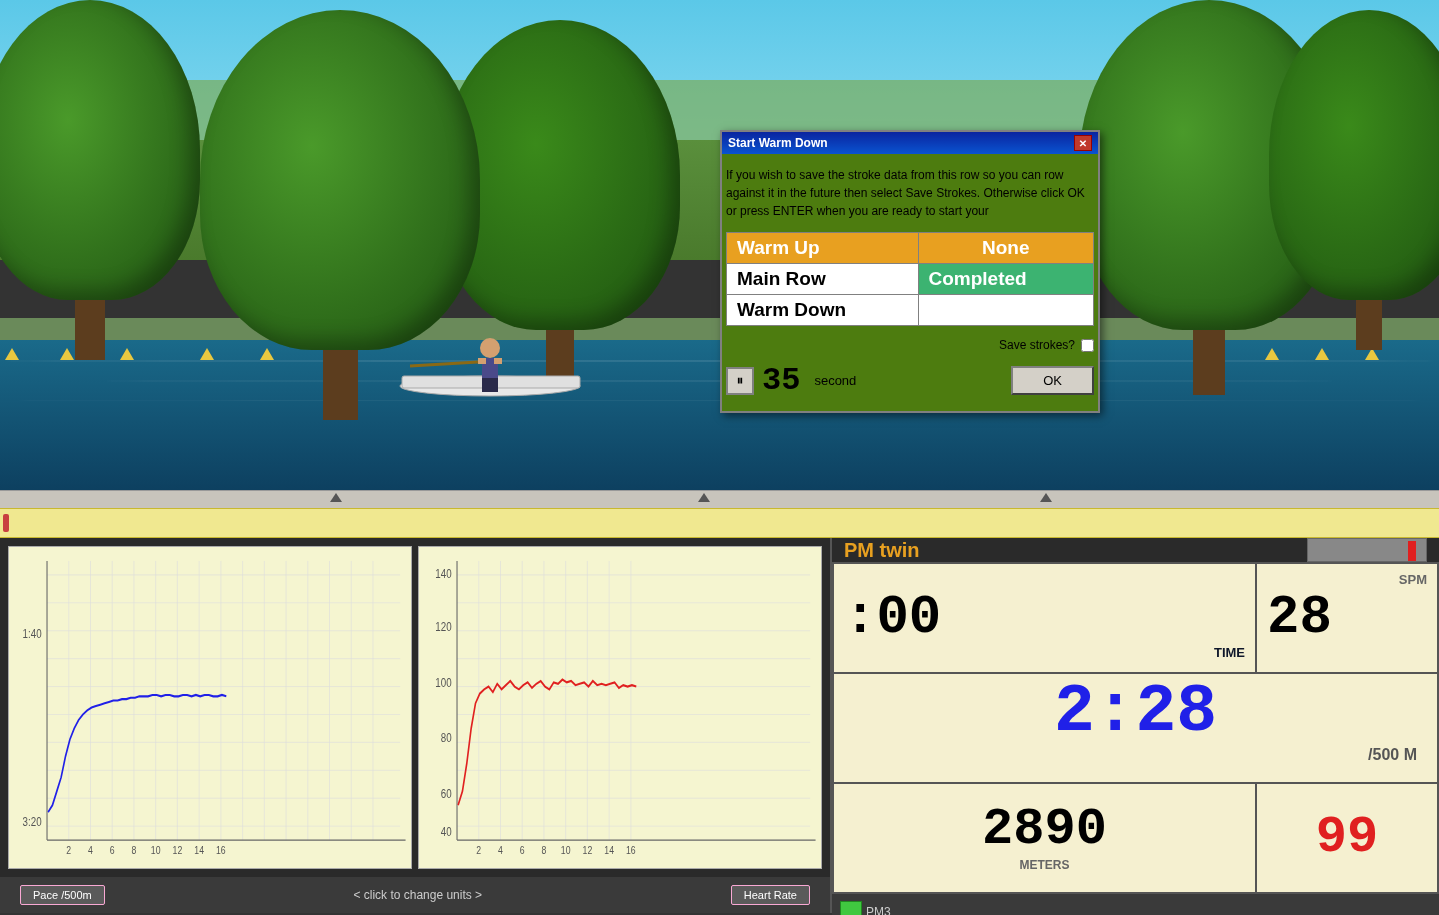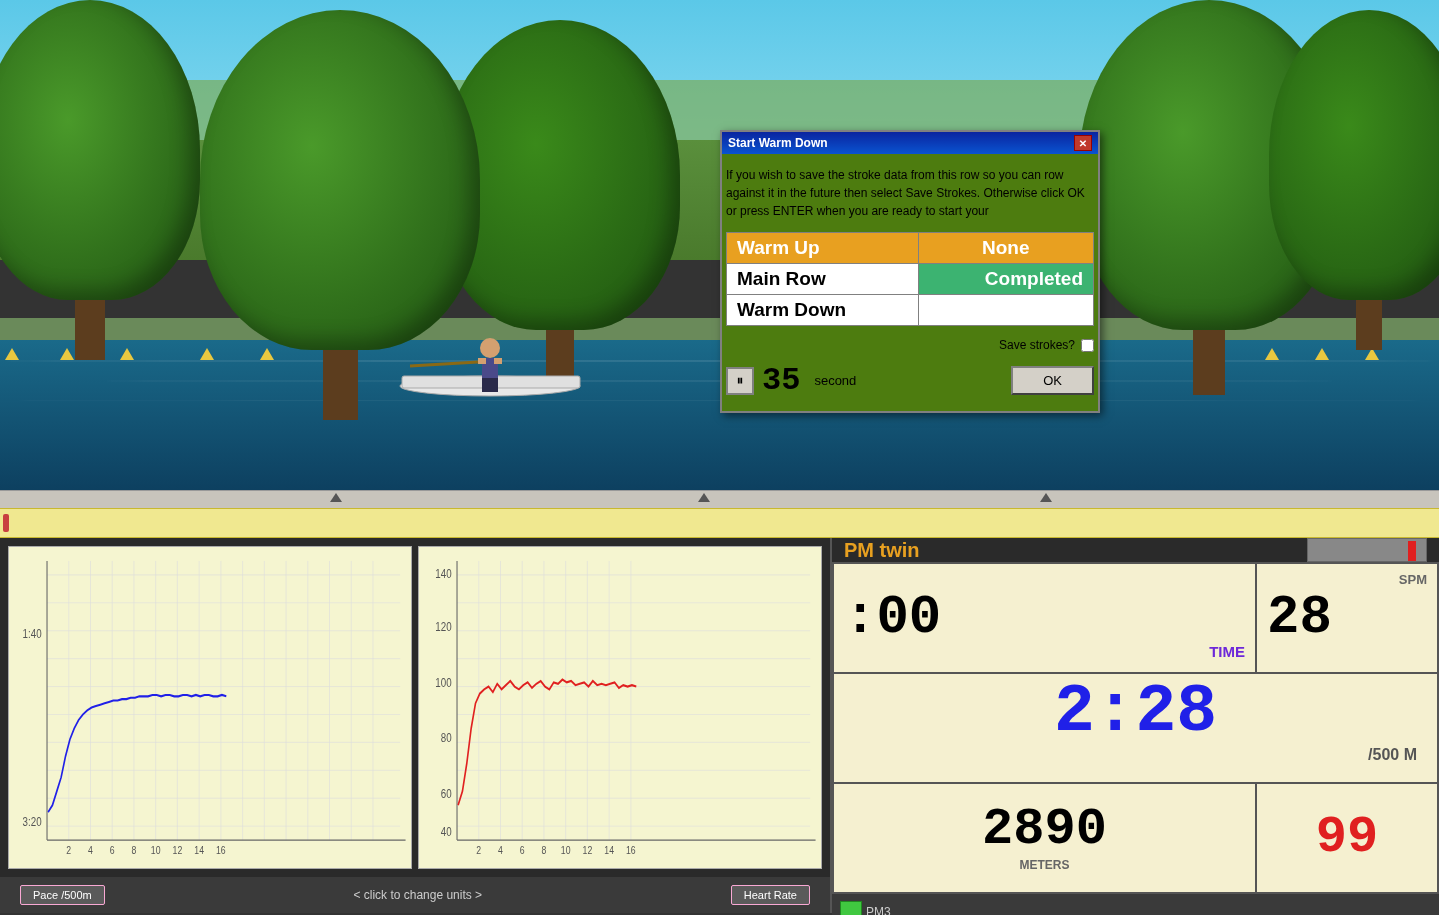--- a/index.html
+++ b/index.html
@@ -122,21 +122,21 @@
     }
     .workout-table td {
       border: 1px solid #808080;
       padding: 4px 10px;
       font-size: 19px;
       font-weight: bold;
     }
     .cell-warmup-label { background: #e8a020; color: #fff; }
     .cell-none { background: #e8a020; color: #fff; text-align: center; }
     .cell-mainrow-label { background: #ffffff; color: #000; }
-    .cell-completed { background: #3cb371; color: #fff; text-align: right; }
+    .cell-completed { background: #3cb371; color: #fff; text-align: left; }
     .cell-warmdown-label { background: #ffffff; color: #000; }
     .cell-warmdown-val { background: #ffffff; color: #000; }
 
     .save-strokes-row {
       display: flex;
       align-items: center;
       justify-content: flex-end;
       margin-bottom: 10px;
       font-size: 12px;
       gap: 6px;
@@ -599,21 +599,21 @@
       <span class="pm-title">PM twin</span>
       <div class="pm-indicator-bar">
         <div class="pm-indicator-red"></div>
       </div>
     </div>
 
     <div id="pm-grid">
 
       <div class="pm-cell" style="flex-direction:row;justify-content:space-between;align-items:center;padding:4px 10px;">
         <span class="pm-cell-value" style="font-size:54px;">:00</span>
-        <span style="font-size:15px;font-weight:bold;color:#6d28d9;align-self:flex-end;margin-bottom:8px;">TIME</span>
+        <span style="font-size:13px;font-weight:bold;color:#0f172a;align-self:flex-end;margin-bottom:8px;">TIME</span>
       </div>
       <div class="pm-cell" style="flex-direction:row;justify-content:space-between;align-items:center;padding:0 10px;">
         <span class="pm-cell-value" style="font-size:54px;">28</span>
         <span style="font-size:13px;font-weight:bold;color:#666;align-self:flex-start;margin-top:8px;">SPM</span>
       </div>
 
       <div class="pm-cell pm-cell-wide" style="flex-direction:column;justify-content:space-between;align-items:center;padding:4px 20px;background:#f5f0d0;">
         <span class="pm-cell-value blue">2:28</span>
         <span style="font-size:16px;font-weight:bold;color:#555;align-self:flex-end;margin-bottom:14px;">/500 M</span>
       </div>

